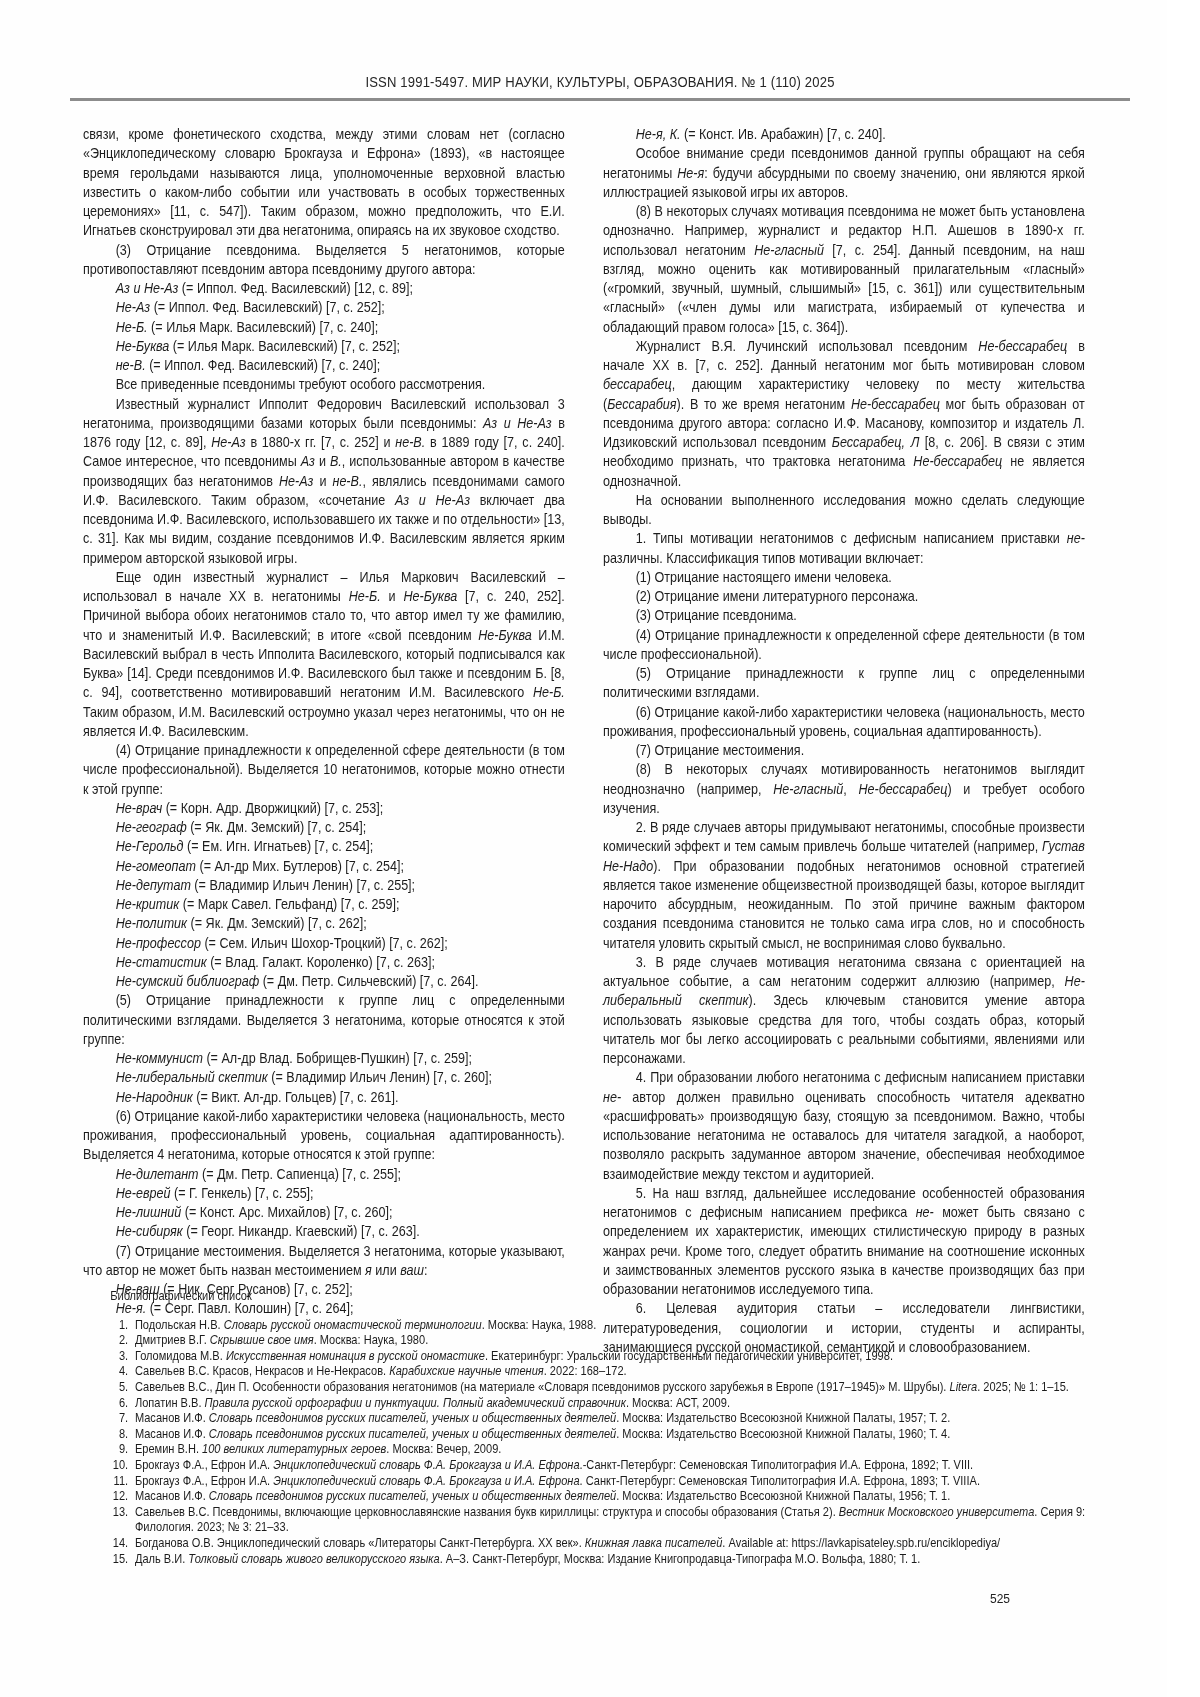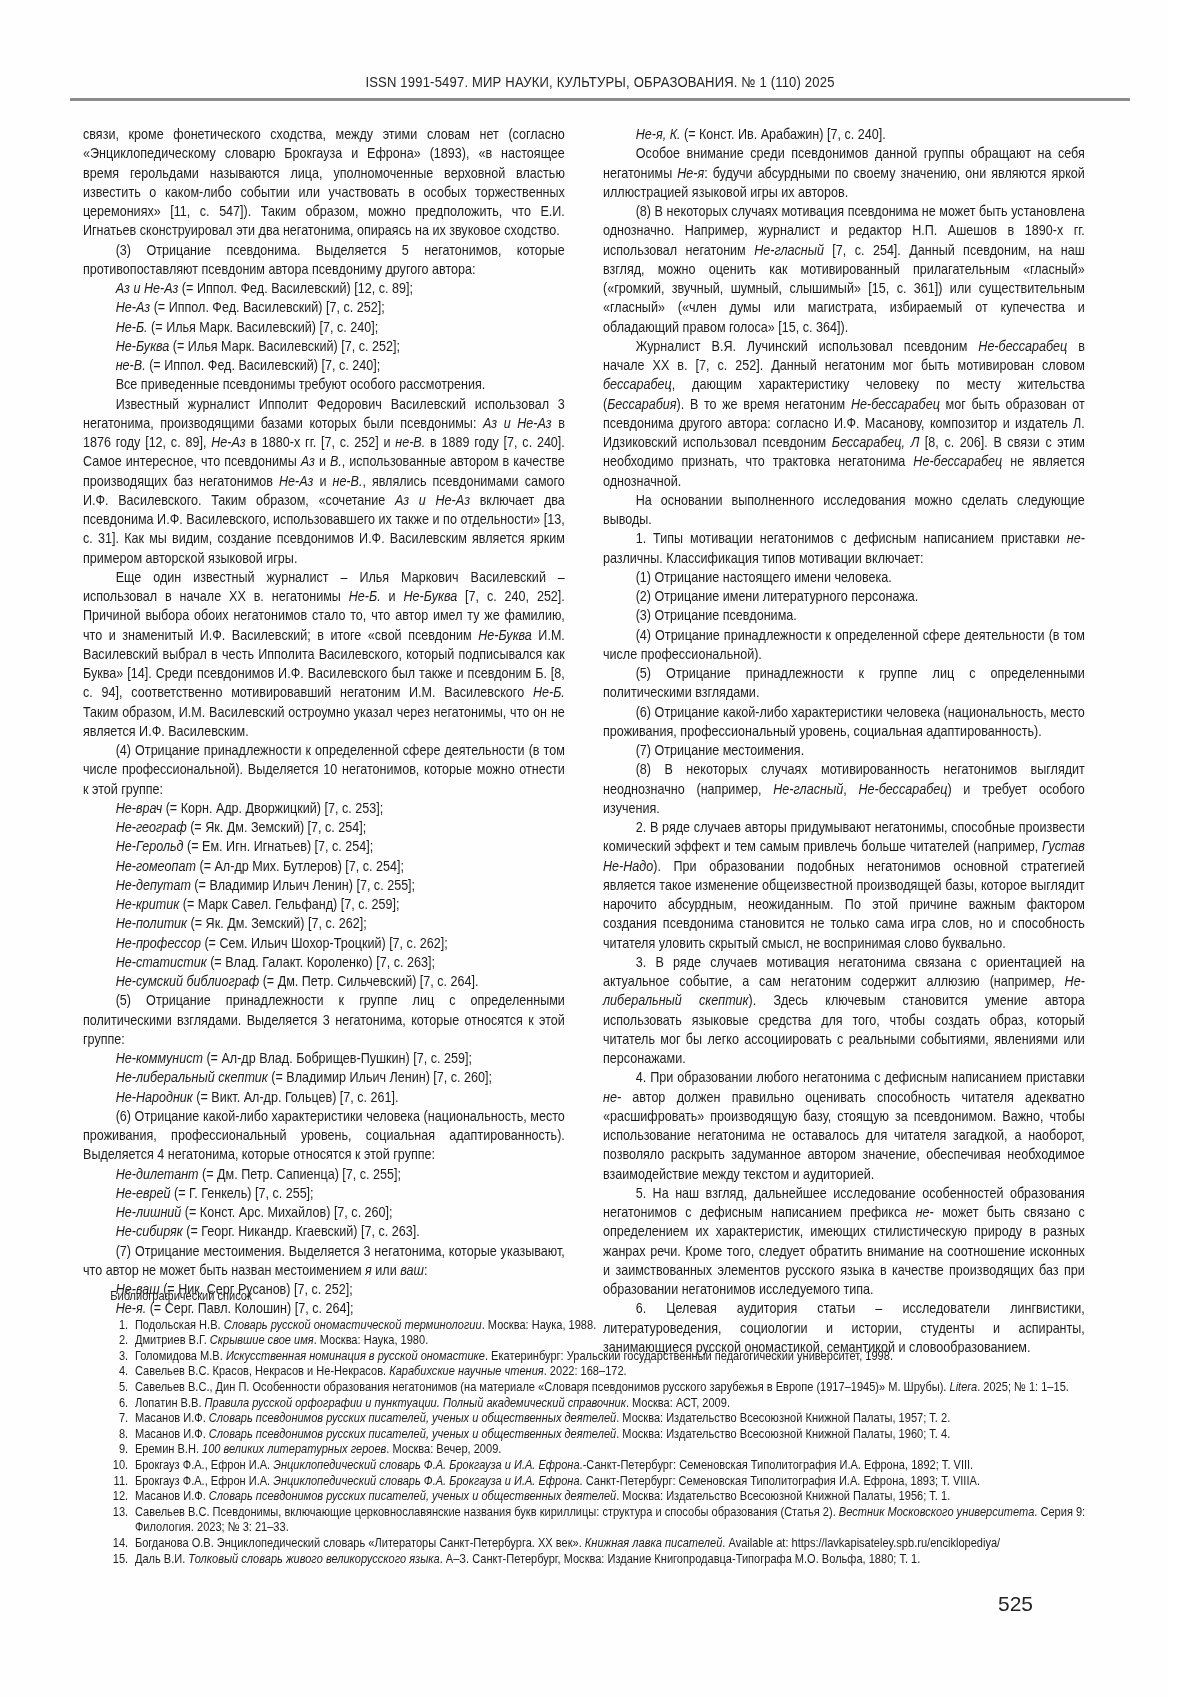--- a/index.html
+++ b/index.html
@@ -38,22 +38,22 @@
     font-size:13px;line-height:15.6px;
     transform:scaleX(.85);transform-origin:0 0;
     text-align:left;
   }
   .biblio-title{padding-left:5px;margin:0 0 13px 0;font-size:13px;}
   .bib-item{display:flex;margin:0;}
   .bib-num{flex:0 0 26px;width:26px;text-align:right;}
   .bib-text{flex:1;margin-left:8px;}
   .bib-text em{font-style:italic;}
   .page-number{
-    position:absolute;top:1592px;left:953px;width:80px;
-    text-align:right;font-size:21px;color:#222;
+    position:absolute;top:1592px;left:990px;width:80px;
+    text-align:left;font-size:12px;color:#222;
   }
 </style>
 </head>
 <body>
 
 <div class="page">
   <div class="journal-header">ISSN 1991-5497. МИР НАУКИ, КУЛЬТУРЫ, ОБРАЗОВАНИЯ.  № 1 (110) 2025</div>
   <div class="header-rule"></div>
 
   <div class="col col-left" id="leftCol">

